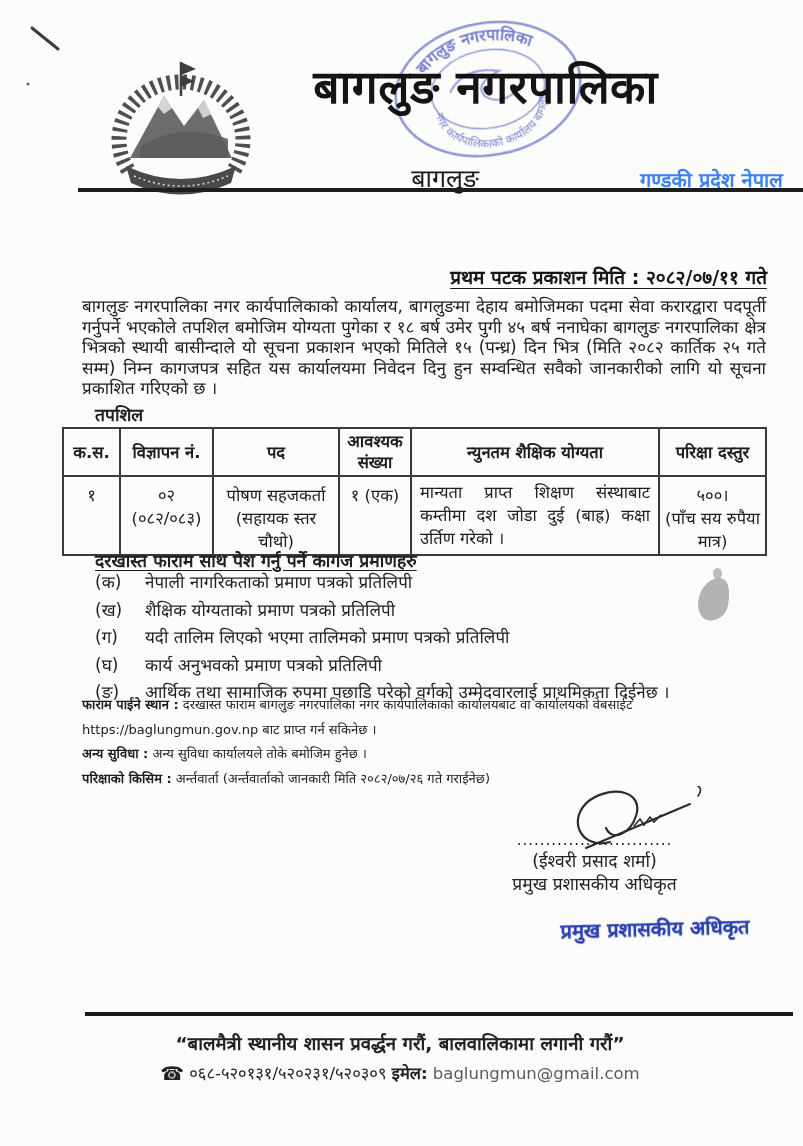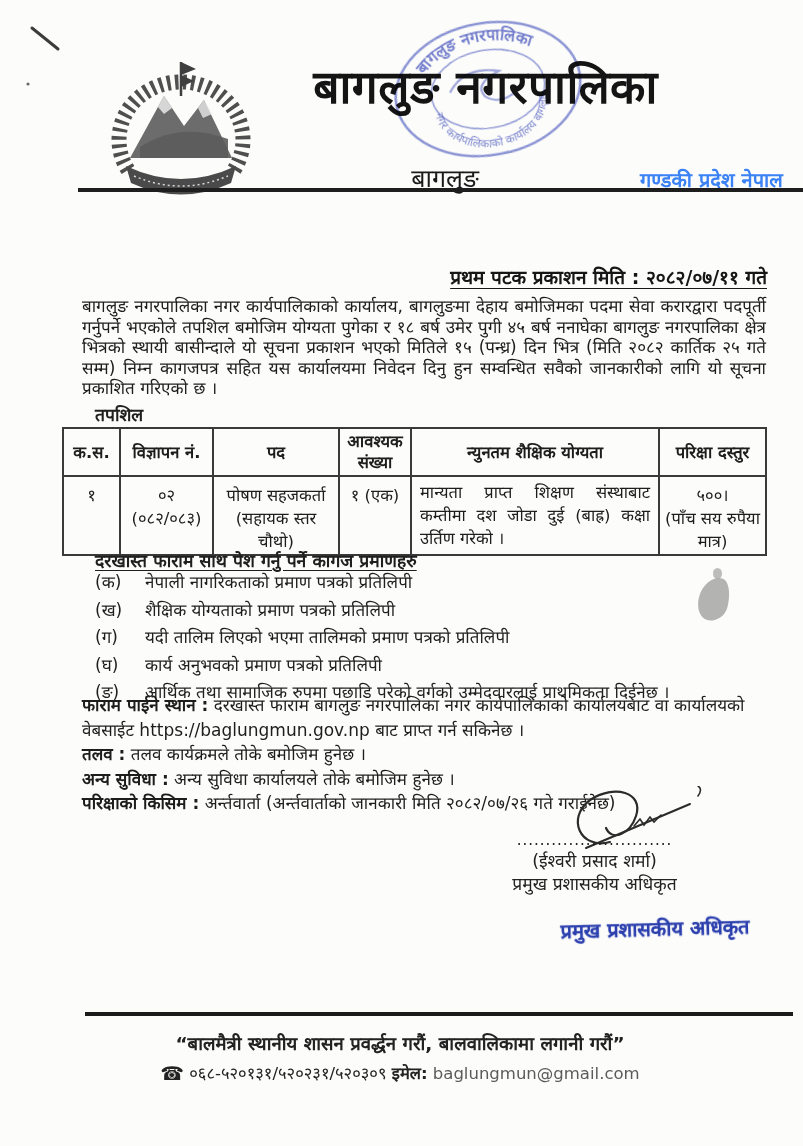--- a/index.html
+++ b/index.html
@@ -88,21 +88,21 @@
   .docs-heading {
     position:absolute; left:95px; top:548px; font-size:17.5px; font-weight:bold;
     text-decoration:underline; text-underline-offset:3px;
   }
   .docs-list { position:absolute; left:95px; top:572px; width:640px; font-size:17px; }
   .doc-item { display:flex; margin-bottom:7.5px; line-height:20px; }
   .doc-label { width:50px; flex:0 0 50px; }
   .doc-text { flex:1; }
 
   
-  .info-block { position:absolute; left:82px; top:693px; width:692px; font-size:17px; line-height:24.5px; color:#1d1d1d; }
+  .info-block { position:absolute; left:82px; top:693px; width:692px; font-size:13px; line-height:24.5px; color:#1d1d1d; }
   .info-label { font-weight:bold; }
 
   
   .sig-scribble { position:absolute; left:552px; top:786px; }
   .sig-block { position:absolute; left:487px; top:833px; width:215px; text-align:center; font-size:17.5px; color:#222; }
   .sig-dots { letter-spacing:1px; font-size:15px; line-height:14px; }
   .sig-name { margin-top:3px; line-height:22px; }
   .sig-title { line-height:24px; }
   .stamp-bottom {
     position:absolute; left:546px; top:915px; width:218px; text-align:center;
@@ -233,24 +233,20 @@
 
   <div class="ink-blob"></div>
   <div class="ink-blob-dot"></div>
 
   <div class="info-block">
     <div>
       <span class="info-label">फाराम पाईने स्थान :</span>
       <span>दरखास्त फाराम बागलुङ नगरपालिका नगर कार्यपालिकाको कार्यालयबाट वा कार्यालयको वेबसाईट https://baglungmun.gov.np बाट प्राप्त गर्न सकिनेछ ।</span>
     </div>
     <div>
-      <span class="info-label">तलव :</span>
-      <span>तलव कार्यक्रमले तोके बमोजिम हुनेछ ।</span>
-    </div>
-    <div>
       <span class="info-label">अन्य सुविधा :</span>
       <span>अन्य सुविधा कार्यालयले तोके बमोजिम हुनेछ ।</span>
     </div>
     <div>
       <span class="info-label">परिक्षाको किसिम :</span>
       <span>अर्न्तवार्ता (अर्न्तवार्ताको जानकारी मिति २०८२/०७/२६ गते गराईनेछ)</span>
     </div>
   </div>
 
   <svg class="sig-scribble" width="160" height="72">

